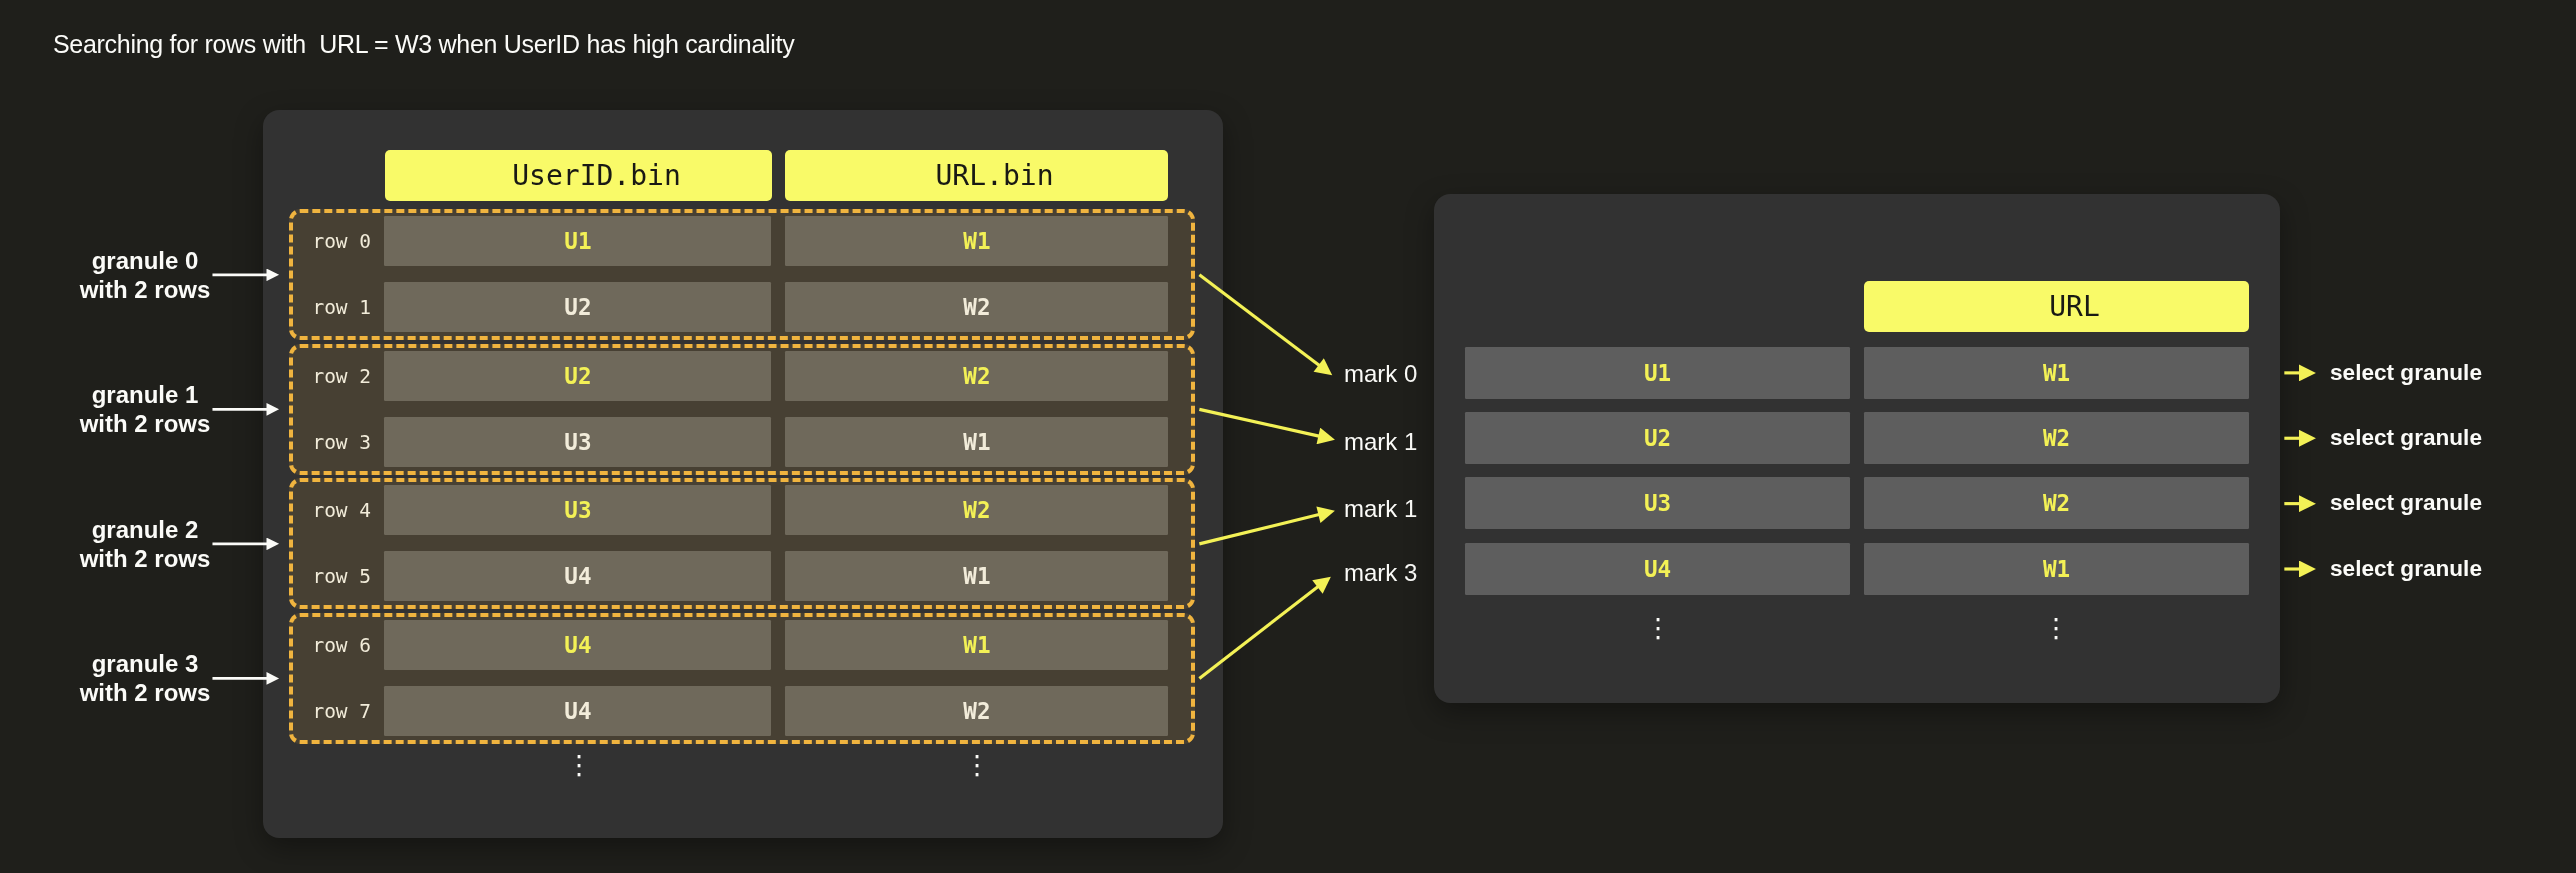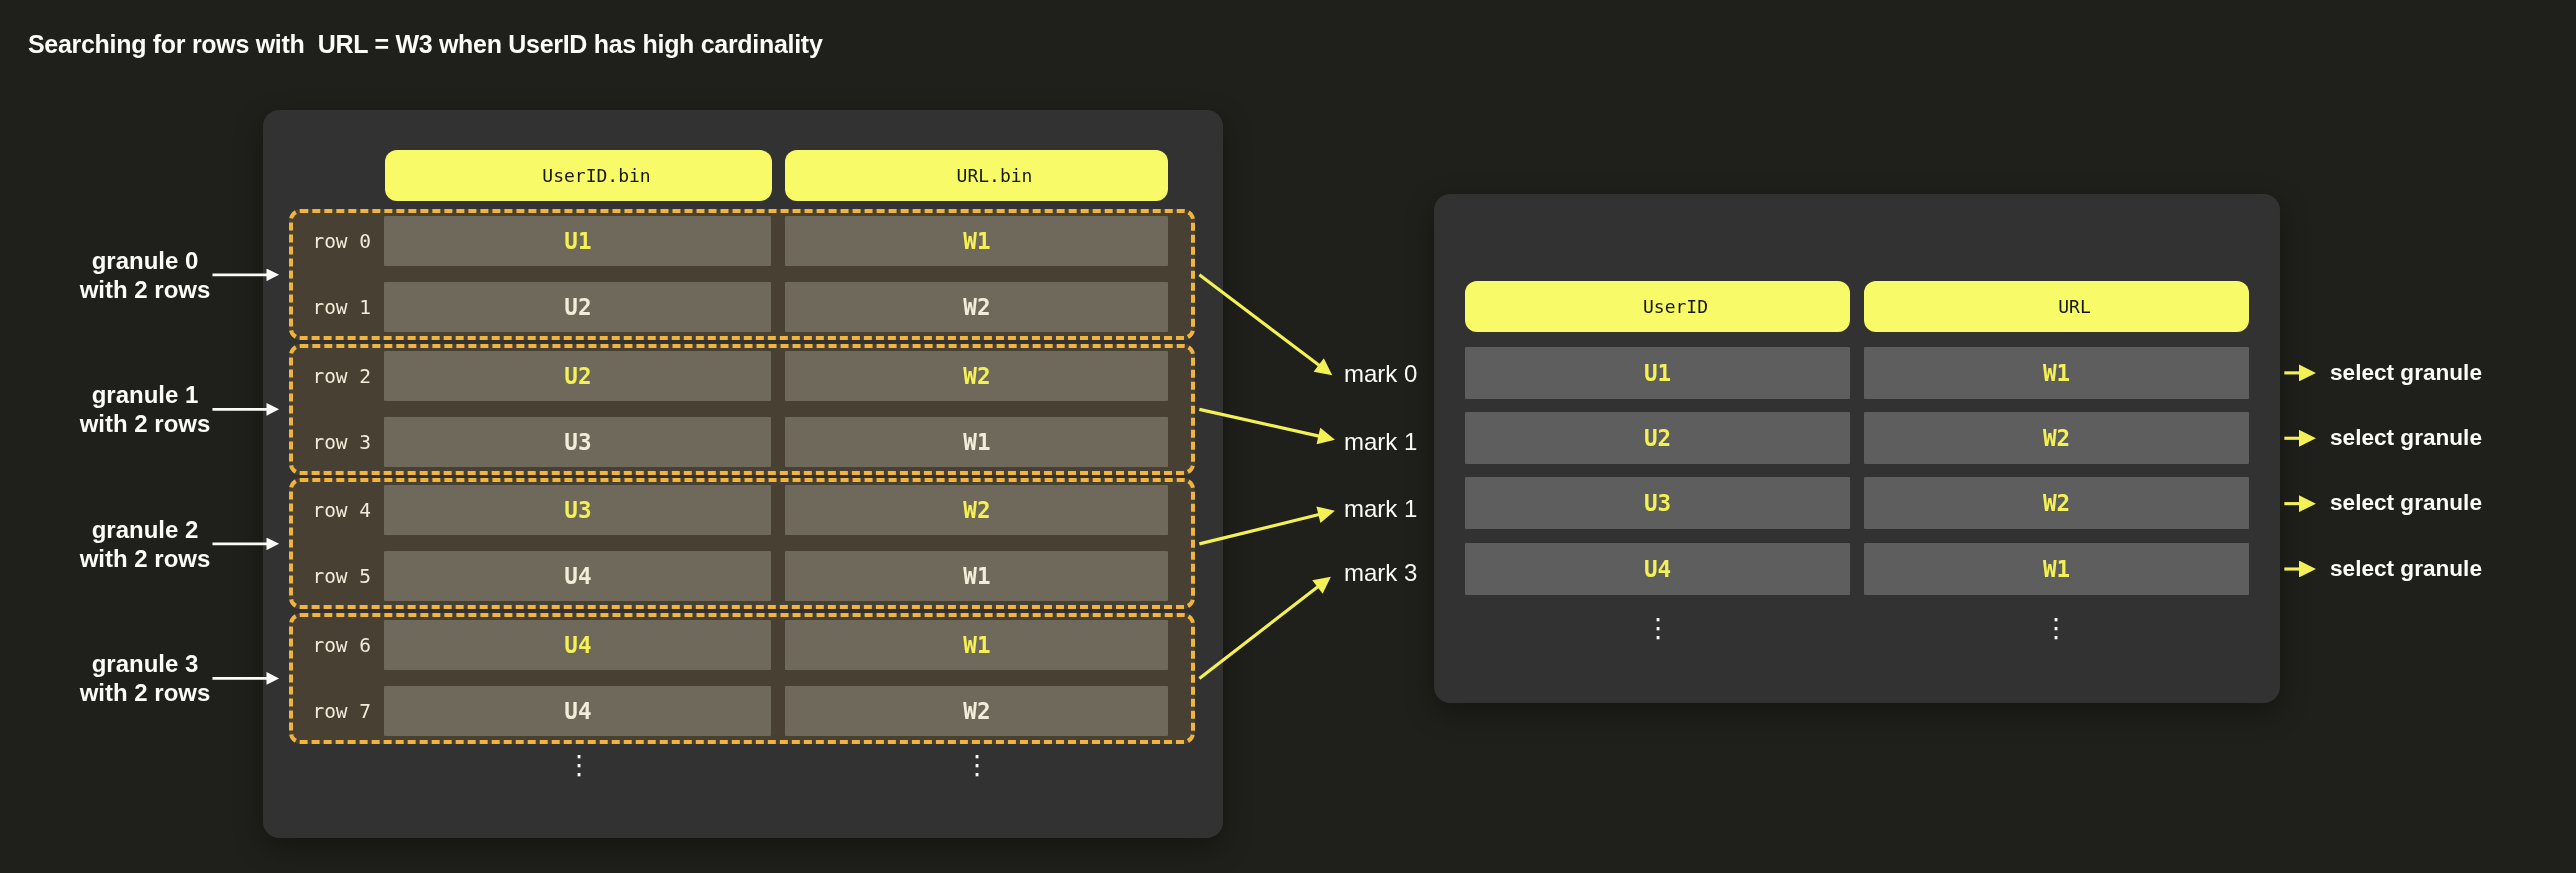--- a/index.html
+++ b/index.html
@@ -19,34 +19,34 @@
   html,body{background:var(--page-bg);}
   .canvas{
     position:relative;
     width:2576px;height:874px;
     background:var(--page-bg);
     font-family:"Liberation Sans","DejaVu Sans",sans-serif;
     overflow:hidden;
   }
   .mono{font-family:"DejaVu Sans Mono","Liberation Mono",monospace;}
   .title{
-    position:absolute;left:28px;top:30px;
-    font-size:25px;font-weight:700;color:var(--white);
+    position:absolute;left:53px;top:30px;
+    font-size:25px;font-weight:400;color:var(--white);
     letter-spacing:-0.3px;white-space:pre;
   }
   .panel{
     position:absolute;background:var(--panel-bg);border-radius:16.3px;
     box-shadow:0 10px 28px rgba(0,0,0,.35);
   }
   .panel-left{left:263px;top:110px;width:960px;height:728px;}
   .panel-right{left:1434px;top:194px;width:846px;height:509px;}
   .col-header{
-    position:absolute;height:51px;border-radius:12px;
+    position:absolute;height:51px;border-radius:5px;
     background:var(--header-yellow);color:var(--ink);
-    font-size:18px;display:flex;align-items:center;justify-content:center;padding-left:36px;
+    font-size:28px;display:flex;align-items:center;justify-content:center;padding-left:36px;
   }
   .hdr-userid-bin{left:122px;top:40px;width:387px;}
   .hdr-url-bin{left:522px;top:40px;width:383px;}
   .granule{
     position:absolute;left:26.4px;width:906px;height:131px;
     background:var(--granule-bg);
     border:4.4px dashed var(--granule-border);
     border-radius:11.3px;
     text-decoration:underline;
   }
@@ -174,21 +174,20 @@
     <div>granule 3</div>
     <div>with 2 rows</div>
   </div>
 
   <div class="mark-label mk0">mark 0</div>
   <div class="mark-label mk1">mark 1</div>
   <div class="mark-label mk2">mark 1</div>
   <div class="mark-label mk3">mark 3</div>
 
   <section class="panel panel-right">
-    <div class="col-header mono hdr-userid">UserID</div>
     <div class="col-header mono hdr-url">URL</div>
 
     <div class="prow mono u pr0">U1</div>
     <div class="prow mono w pr0">W1</div>
     <div class="prow mono u pr1">U2</div>
     <div class="prow mono w pr1">W2</div>
     <div class="prow mono u pr2">U3</div>
     <div class="prow mono w pr2">W2</div>
     <div class="prow mono u pr3">U4</div>
     <div class="prow mono w pr3">W1</div>

